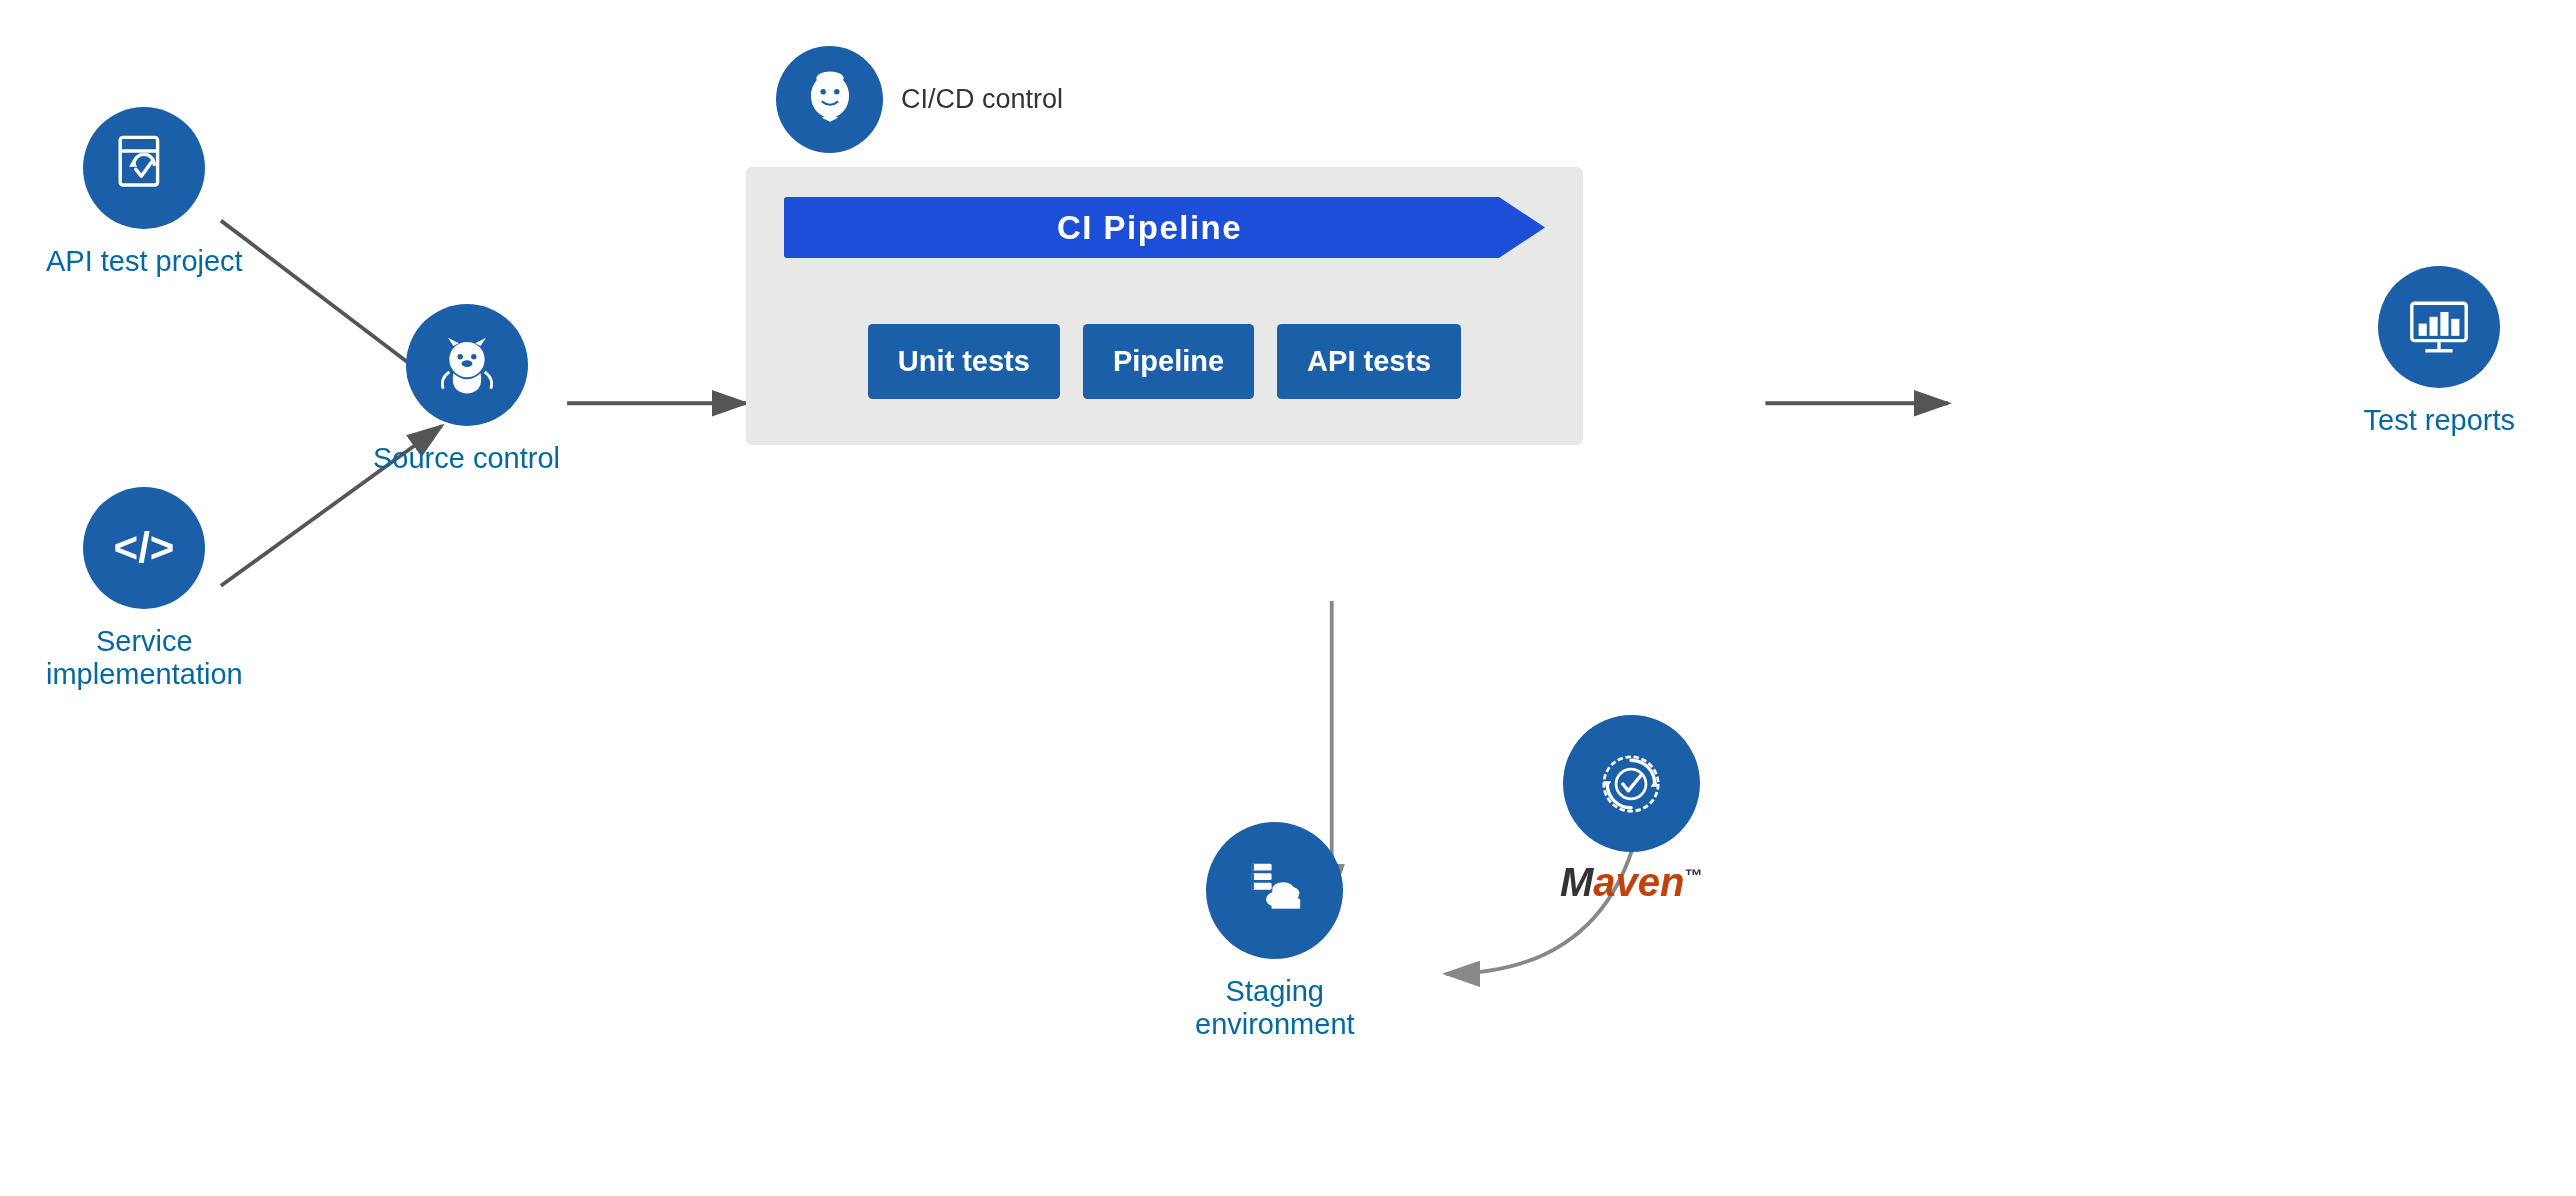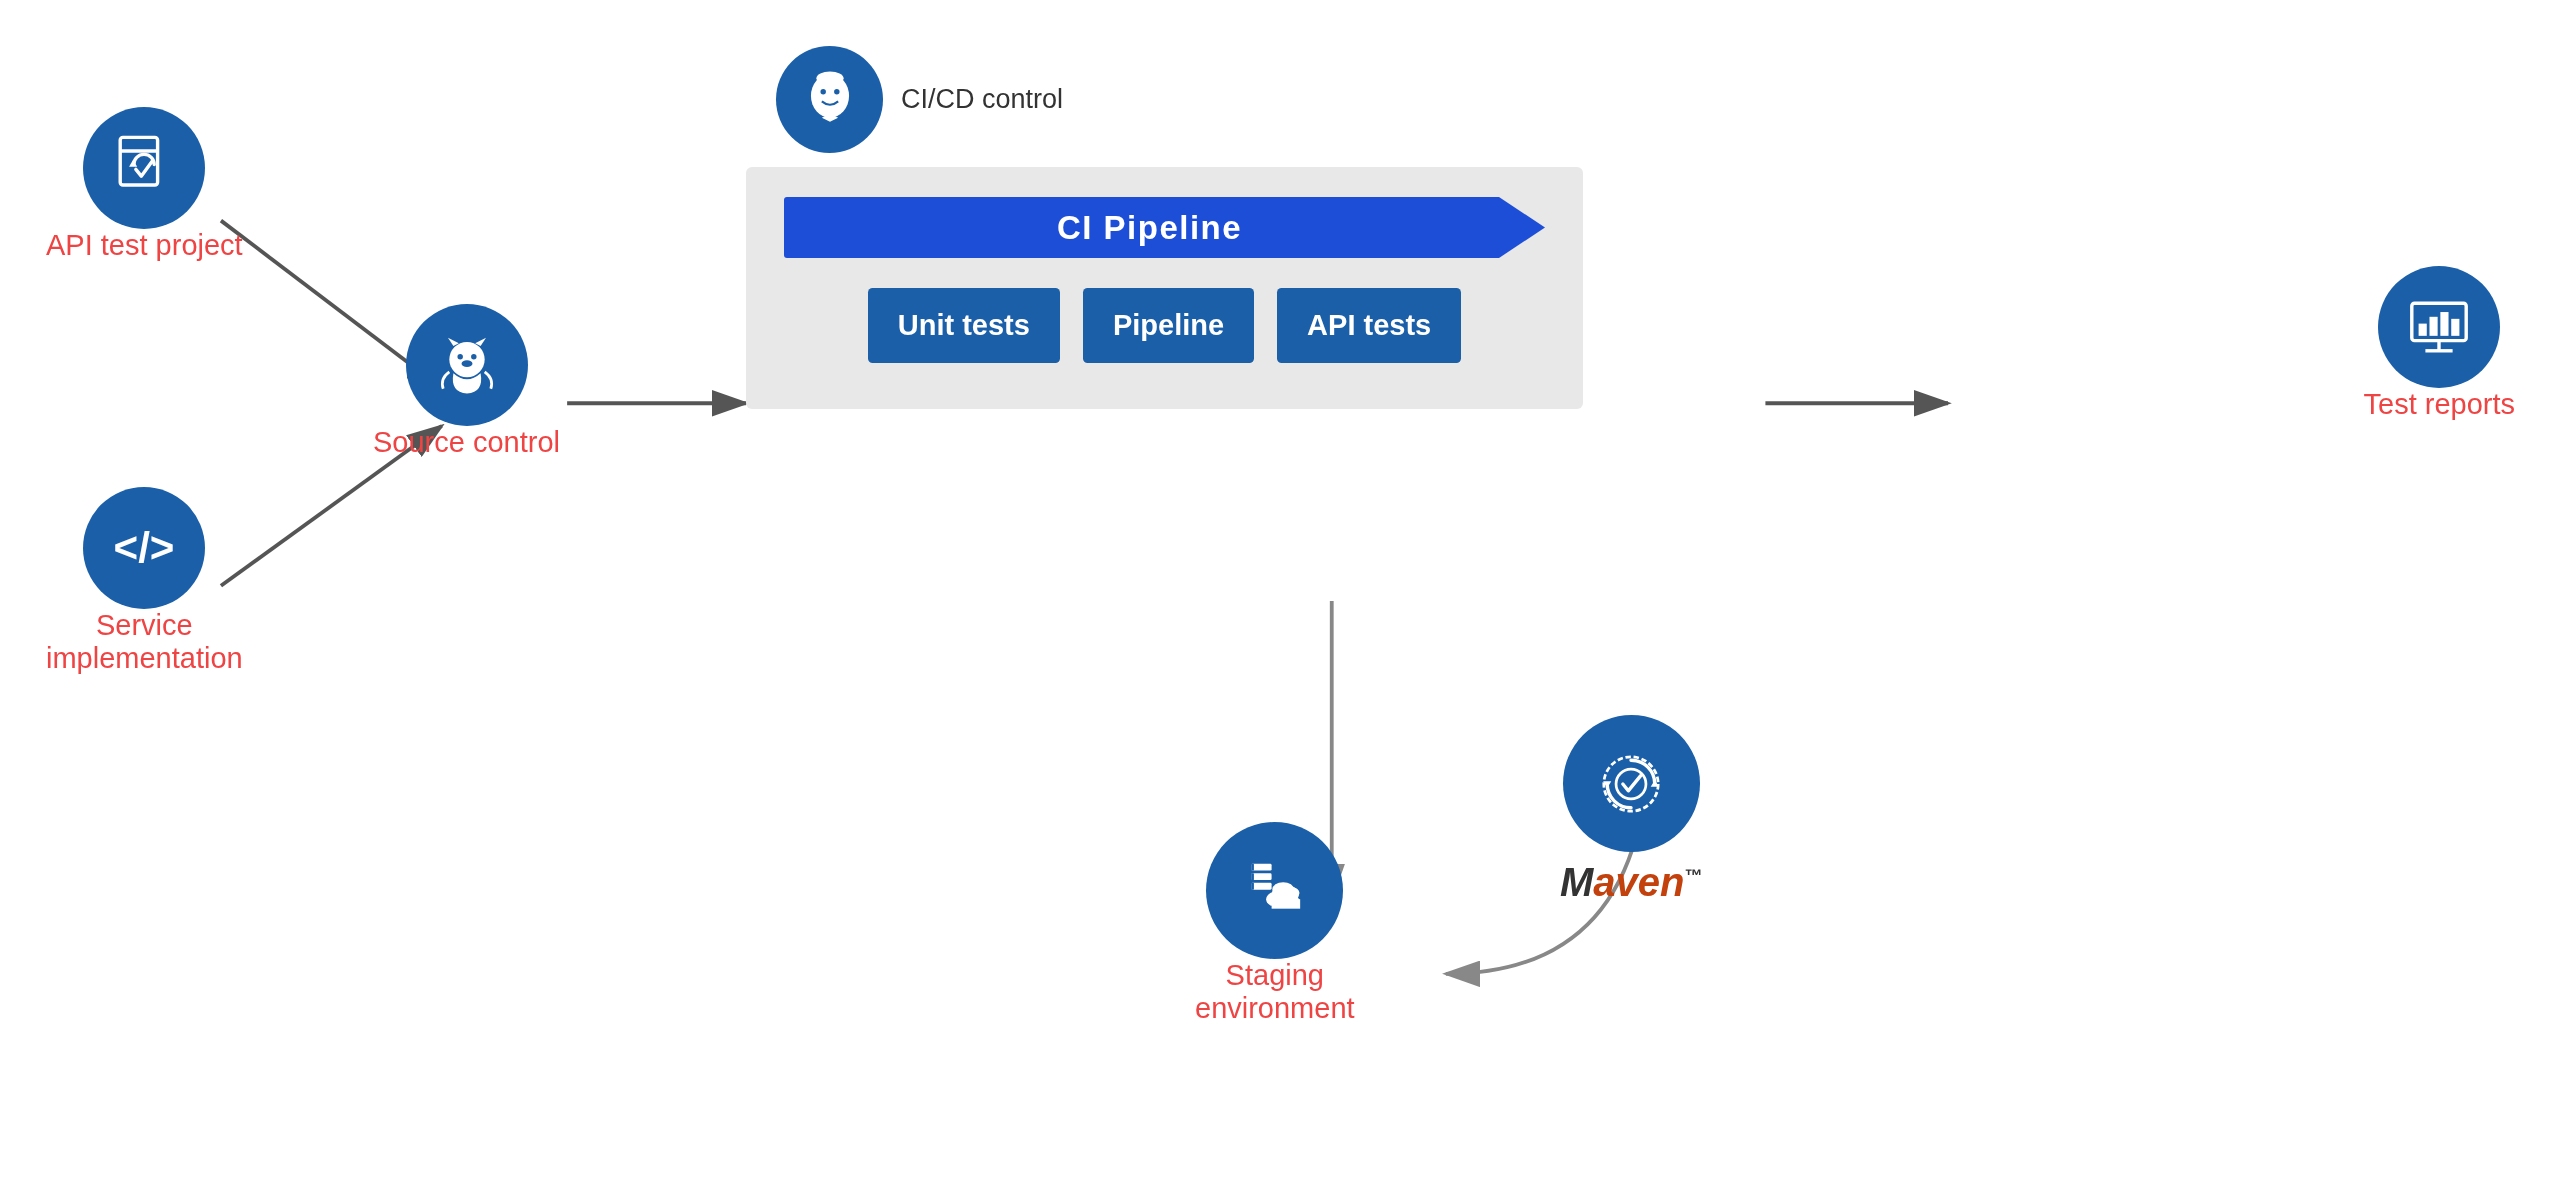--- a/index.html
+++ b/index.html
@@ -35,22 +35,22 @@
 
     .circle-icon svg {
       width: 68px;
       height: 68px;
       fill: white;
     }
 
     .icon-label {
       text-align: center;
       font-size: 29px;
-      color: #ef4444;
-      margin-top: 0;
+      color: #0369a1;
+      margin-top: 16px;
       font-weight: 400;
     }
 
     .ci-platform-label {
       font-size: 27px;
       color: #333;
     }
 
     .pipeline-box {
       background: #e8e8e8;
@@ -92,20 +92,21 @@
 
     .stage-box {
       background: #1a5fa8;
       color: white;
       font-size: 29px;
       font-weight: bold;
       padding: 21px 30px;
       border-radius: 4.6px;
       text-align: center;
       min-width: 152px;
+      margin-top: 36px;
     }
 
     
     .fullpage-svg {
       position: absolute;
       top: 0;
       left: 0;
       width: 2576px;
       height: 1196px;
       pointer-events: none;

